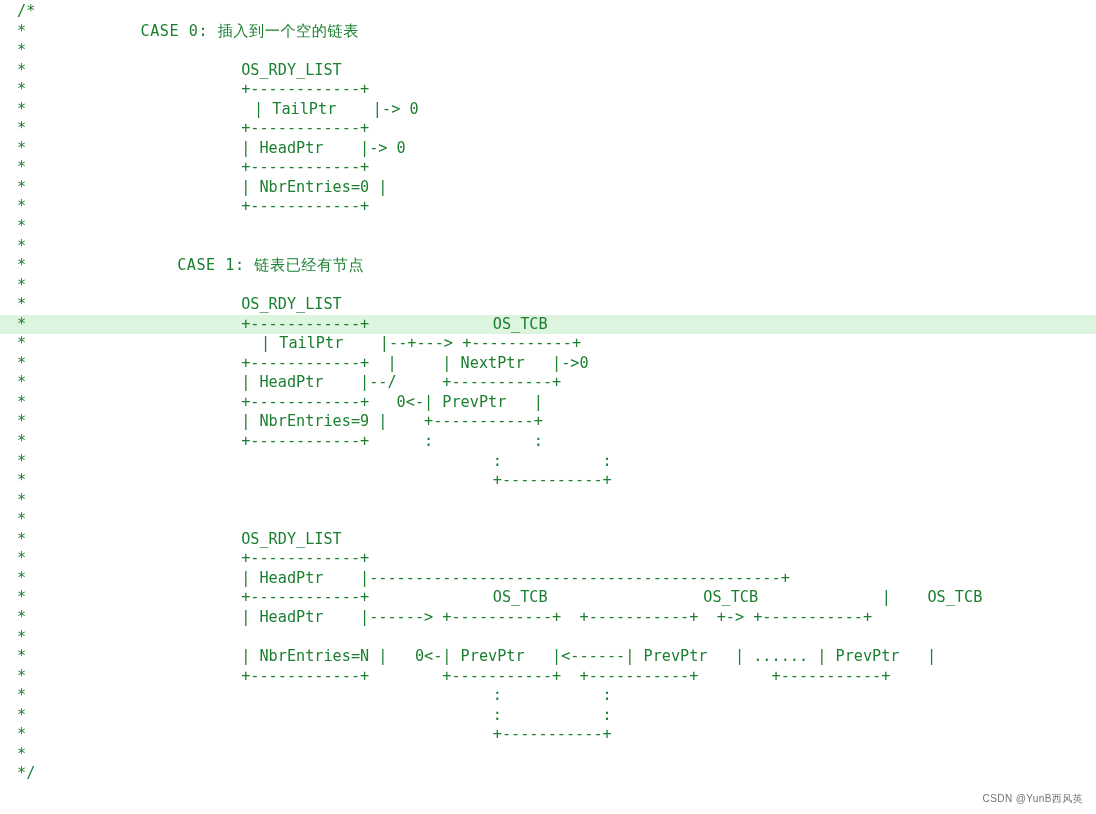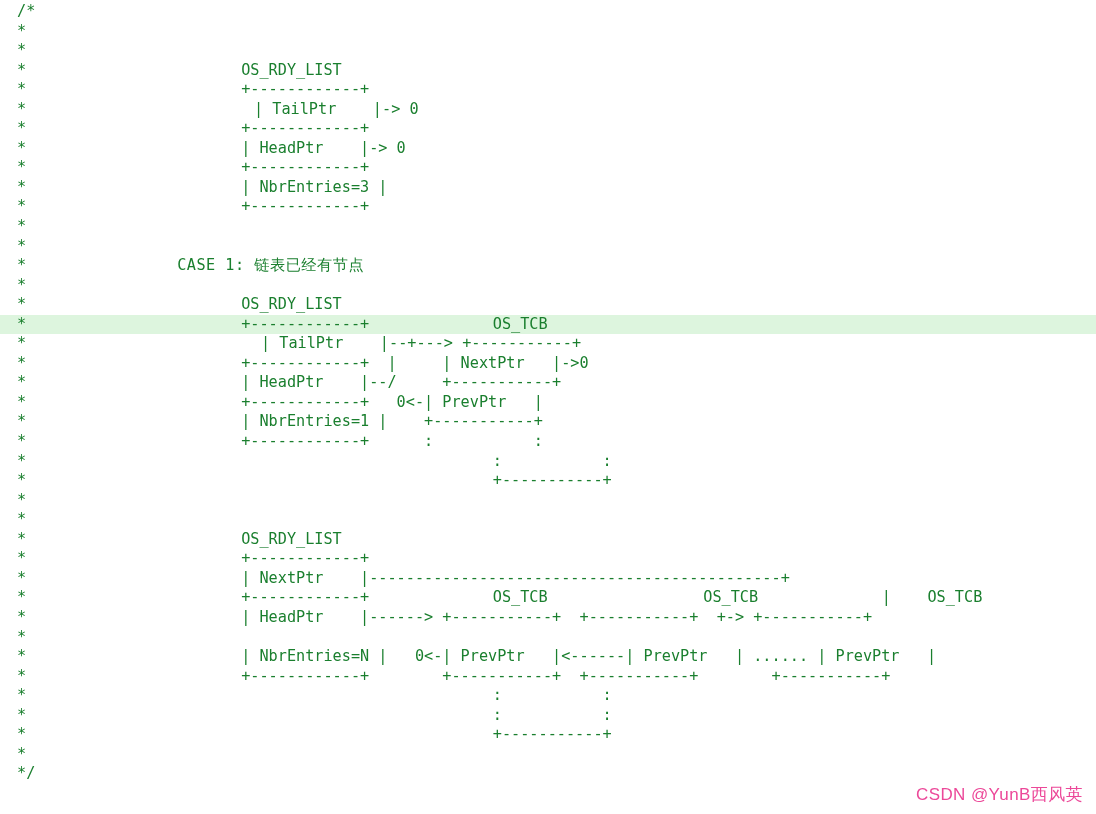--- a/index.html
+++ b/index.html
@@ -36,60 +36,60 @@
   }
   .line span.t {
     display: inline-block;
     white-space: pre;
   }
   #watermark {
     position: absolute;
     right: 13px;
     bottom: 8px;
     font-family: "Liberation Sans", sans-serif;
-    font-size: 17px;
-    color: #ec4899;
+    font-size: 10px;
+    color: #737373;
     letter-spacing: 0.4px;
     white-space: pre;
   }
 </style>
 </head>
 <body>
 
 <div id="code">
     <div class="line"><span class="t">/*</span></div>
-    <div class="line"><span class="t">*</span></div>
+    <div class="line"><span class="t">*</span><span class="t" style="position: absolute; left: 140.525px; top: 0px; line-height: 19.55px; font-family: &quot;DejaVu Sans Mono&quot;, &quot;Liberation Mono&quot;, monospace; letter-spacing: 0.5px;">CASE 0: 插入到一个空的链表</span></div>
     <div class="line"><span class="t">*</span></div>
     <div class="line"><span class="t">*</span><span class="t" style="position: absolute; left: 241.175px; top: 0px; line-height: 19.55px;">OS_RDY_LIST</span></div>
     <div class="line"><span class="t">*</span><span class="t" style="position: absolute; left: 241.175px; top: 0px; line-height: 19.55px;">+------------+</span></div>
     <div class="line"><span class="t">*</span><span class="t" style="position: absolute; left: 234px; top: 0px; line-height: 19.55px; margin-left: 20px;">| TailPtr    |-&gt; 0</span></div>
     <div class="line"><span class="t">*</span><span class="t" style="position: absolute; left: 241.175px; top: 0px; line-height: 19.55px;">+------------+</span></div>
     <div class="line"><span class="t">*</span><span class="t" style="position: absolute; left: 241.175px; top: 0px; line-height: 19.55px;">| HeadPtr    |-&gt; 0</span></div>
     <div class="line"><span class="t">*</span><span class="t" style="position: absolute; left: 241.175px; top: 0px; line-height: 19.55px;">+------------+</span></div>
-    <div class="line"><span class="t">*</span><span class="t" style="position: absolute; left: 241.175px; top: 0px; line-height: 19.55px;">| NbrEntries=3 |</span></div>
+    <div class="line"><span class="t">*</span><span class="t" style="position: absolute; left: 241.175px; top: 0px; line-height: 19.55px;">| NbrEntries=0 |</span></div>
     <div class="line"><span class="t">*</span><span class="t" style="position: absolute; left: 241.175px; top: 0px; line-height: 19.55px;">+------------+</span></div>
     <div class="line"><span class="t">*</span></div>
     <div class="line"><span class="t">*</span></div>
     <div class="line"><span class="t">*</span><span class="t" style="position: absolute; left: 177.125px; top: 0px; line-height: 19.55px; font-family: &quot;DejaVu Sans Mono&quot;, &quot;Liberation Mono&quot;, monospace; letter-spacing: 0.5px;">CASE 1: 链表已经有节点</span></div>
     <div class="line"><span class="t">*</span></div>
     <div class="line"><span class="t">*</span><span class="t" style="position: absolute; left: 241.175px; top: 0px; line-height: 19.55px;">OS_RDY_LIST</span></div>
     <div class="line hl"><span class="t">*</span><span class="t" style="position: absolute; left: 241.175px; top: 0px; line-height: 19.55px;">+------------+</span><span class="t" style="position: absolute; left: 492.8px; top: 0px; line-height: 19.55px;">OS_TCB</span></div>
     <div class="line"><span class="t">*</span><span class="t" style="position: absolute; left: 244px; top: 0px; line-height: 19.55px; margin-left: 17px;">| TailPtr    |--+---&gt; +-----------+</span></div>
     <div class="line"><span class="t">*</span><span class="t" style="position: absolute; left: 241.175px; top: 0px; line-height: 19.55px;">+------------+  |     | NextPtr   |-&gt;0</span></div>
     <div class="line"><span class="t">*</span><span class="t" style="position: absolute; left: 241.175px; top: 0px; line-height: 19.55px;">| HeadPtr    |--/     +-----------+</span></div>
     <div class="line"><span class="t">*</span><span class="t" style="position: absolute; left: 241.175px; top: 0px; line-height: 19.55px;">+------------+   0&lt;-| PrevPtr   |</span></div>
-    <div class="line"><span class="t">*</span><span class="t" style="position: absolute; left: 241.175px; top: 0px; line-height: 19.55px;">| NbrEntries=1 |    +-----------+</span></div>
+    <div class="line"><span class="t">*</span><span class="t" style="position: absolute; left: 241.175px; top: 0px; line-height: 19.55px;">| NbrEntries=9 |    +-----------+</span></div>
     <div class="line"><span class="t">*</span><span class="t" style="position: absolute; left: 241.175px; top: 0px; line-height: 19.55px;">+------------+      :           :</span></div>
     <div class="line"><span class="t">*</span><span class="t" style="position: absolute; left: 492.8px; top: 0px; line-height: 19.55px;">:           :</span></div>
     <div class="line"><span class="t">*</span><span class="t" style="position: absolute; left: 492.8px; top: 0px; line-height: 19.55px;">+-----------+</span></div>
     <div class="line"><span class="t">*</span></div>
     <div class="line"><span class="t">*</span></div>
     <div class="line"><span class="t">*</span><span class="t" style="position: absolute; left: 241.175px; top: 0px; line-height: 19.55px;">OS_RDY_LIST</span></div>
     <div class="line"><span class="t">*</span><span class="t" style="position: absolute; left: 241.175px; top: 0px; line-height: 19.55px;">+------------+</span></div>
-    <div class="line"><span class="t">*</span><span class="t" style="position: absolute; left: 241.175px; top: 0px; line-height: 19.55px;">| NextPtr    |---------------------------------------------+</span></div>
+    <div class="line"><span class="t">*</span><span class="t" style="position: absolute; left: 241.175px; top: 0px; line-height: 19.55px;">| HeadPtr    |---------------------------------------------+</span></div>
     <div class="line"><span class="t">*</span><span class="t" style="position: absolute; left: 241.175px; top: 0px; line-height: 19.55px;">+------------+</span><span class="t" style="position: absolute; left: 492.8px; top: 0px; line-height: 19.55px;">OS_TCB</span><span class="t" style="position: absolute; left: 703.25px; top: 0px; line-height: 19.55px;">OS_TCB</span><span class="t" style="position: absolute; left: 881.675px; top: 0px; line-height: 19.55px;">|</span><span class="t" style="position: absolute; left: 927.425px; top: 0px; line-height: 19.55px;">OS_TCB</span></div>
     <div class="line"><span class="t">*</span><span class="t" style="position: absolute; left: 241.175px; top: 0px; line-height: 19.55px;">| HeadPtr    |------&gt; +-----------+  +-----------+  +-&gt; +-----------+</span></div>
     <div class="line"><span class="t">*</span></div>
     <div class="line"><span class="t">*</span><span class="t" style="position: absolute; left: 241.175px; top: 0px; line-height: 19.55px; text-align: right;">| NbrEntries=N |   0&lt;-| PrevPtr   |&lt;------| PrevPtr   | ...... | PrevPtr   |</span></div>
     <div class="line"><span class="t">*</span><span class="t" style="position: absolute; left: 241.175px; top: 0px; line-height: 19.55px;">+------------+        +-----------+  +-----------+        +-----------+</span></div>
     <div class="line"><span class="t">*</span><span class="t" style="position: absolute; left: 492.8px; top: 0px; line-height: 19.55px;">:           :</span></div>
     <div class="line"><span class="t">*</span><span class="t" style="position: absolute; left: 492.8px; top: 0px; line-height: 19.55px;">:           :</span></div>
     <div class="line"><span class="t">*</span><span class="t" style="position: absolute; left: 492.8px; top: 0px; line-height: 19.55px;">+-----------+</span></div>
     <div class="line"><span class="t">*</span></div>
     <div class="line"><span class="t">*/</span></div>

